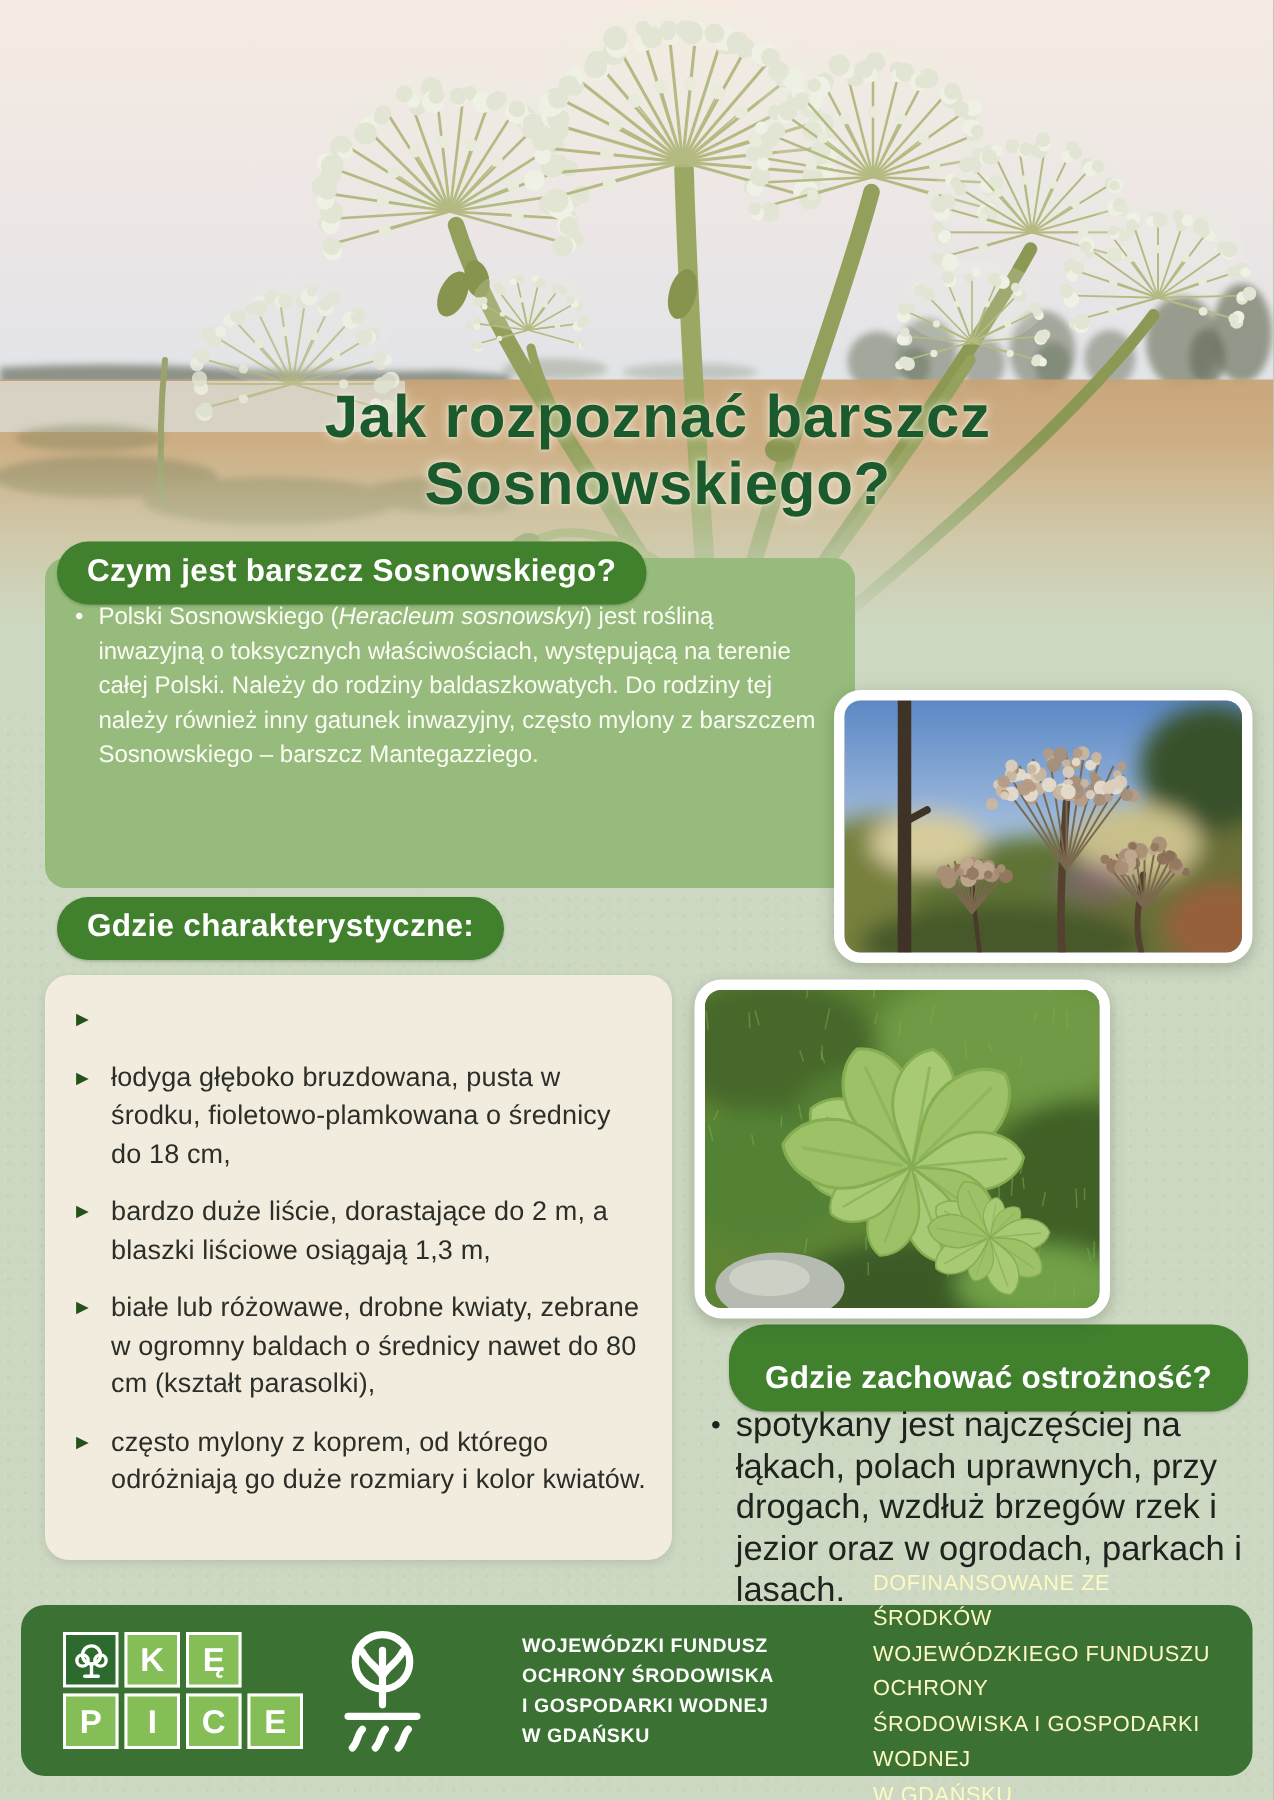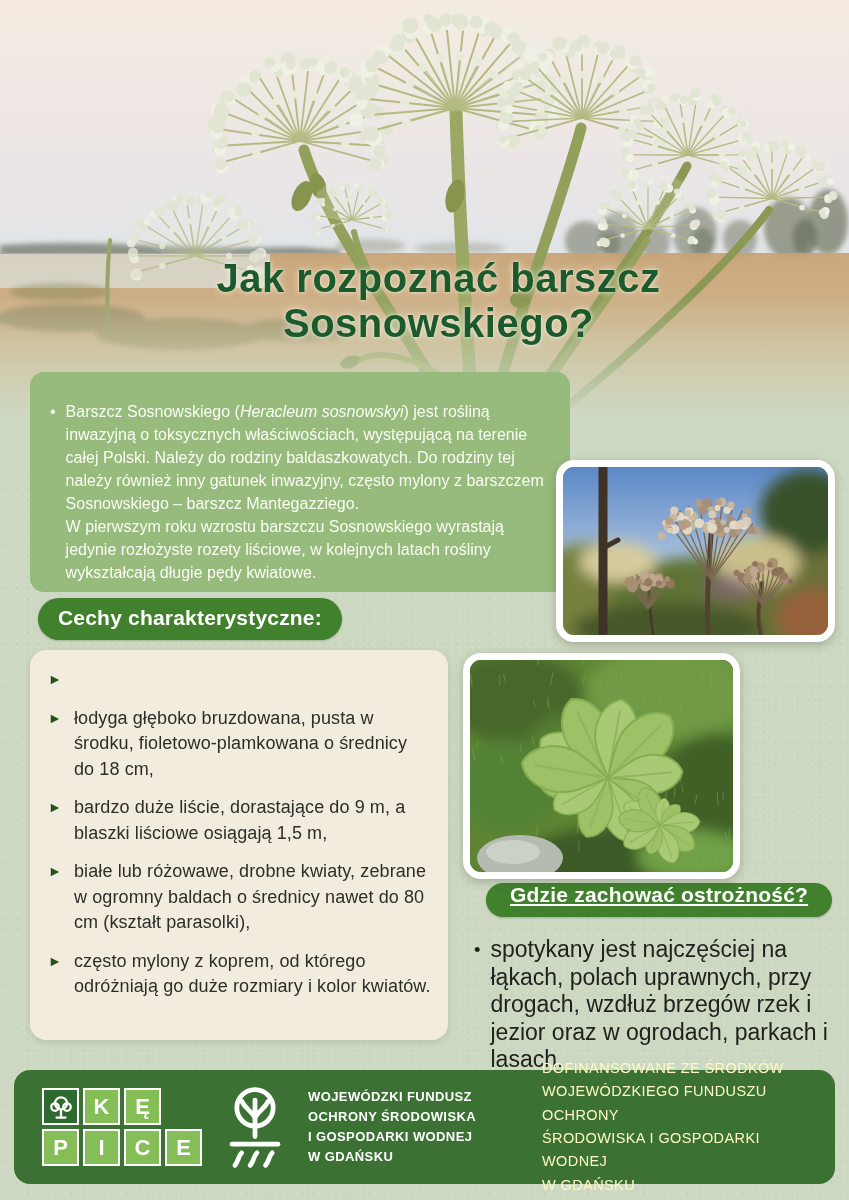--- a/index.html
+++ b/index.html
@@ -22,21 +22,21 @@
   }
   .title span{display:block;}
   .pill{
     position:absolute;z-index:4;background:#41802d;color:#fff;
     font-weight:700;font-size:21px;letter-spacing:.2px;
     padding:8px 20px 10px;border-radius:24px;white-space:nowrap;
     box-shadow:0 1px 2px rgba(30,50,20,.25);
   }
   .pill-what{left:38px;top:361px;}
   .pill-features{left:38px;top:598px;}
-  .pill-caution{left:486px;top:883px;padding:0 24px 10px;text-decoration:underline;}
+  .pill-caution{left:486px;top:883px;padding:24px 24px 10px;}
   .green-box{
     position:absolute;left:30px;top:372px;width:540px;height:220px;z-index:2;
     box-sizing:border-box;background:#96bb7c;border-radius:14px;
     padding:28px 22px 10px 20px;overflow:hidden;
   }
   .gb-item{display:flex;gap:10px;color:#fbfdf4;font-size:16px;line-height:23px;}
   .gb-bullet{flex:0 0 auto;font-size:16px;line-height:23px;}
   .gb-text i{font-style:italic;text-align:right;}
   .gb-text .block{display:block;}
   .photo{
@@ -72,21 +72,21 @@
     box-sizing:border-box;border:2.5px solid #fff;background:#85bd57;
     display:flex;align-items:center;justify-content:center;
     color:#fff;font-weight:700;font-size:22px;line-height:1;
   }
   .ktree{background:#2d6a2d;}
   .ktree svg{width:30px;height:30px;}
   .kempty{visibility:hidden;}
   .wfos-icon{flex:0 0 auto;width:62px;height:88px;}
   .wfos-name{
     flex:0 0 auto;width:212px;color:#ffffff;font-weight:700;
-    font-size:13px;line-height:1.55;letter-spacing:.4px;white-space:pre-line;
+    font-size:13px;line-height:1.55;letter-spacing:.4px;white-space:pre-line;margin-left:40px;
   }
   .funding{
     flex:1 1 auto;text-align:left;color:#fef9c3;
     font-size:14.5px;line-height:1.62;letter-spacing:.4px;white-space:pre-line;
   }
 </style>
 </head>
 <body>
 
 <div class="page">
@@ -770,27 +770,27 @@
         </g>
 <rect x="0" y="295" width="849" height="175" fill="url(#fade)"></rect>
 </svg>
   </div>
 
   <h1 class="title">
     <span>Jak rozpoznać barszcz</span>
     <span>Sosnowskiego?</span>
   </h1>
 
+  <div class="pill pill-what">Czym jest barszcz Sosnowskiego?</div>
 
   <div class="green-box">
     <div class="gb-item">
       <span class="gb-bullet">•</span>
       <div class="gb-text">
-        <span>Barszcz Sosnowskiego (</span><i>Heracleum sosnowskyi</i><span>) jest rośliną inwazyjną o toksycznych właściwościach, występującą na terenie całej Polski. Należy do rodziny baldaszkowatych. Do rodziny tej należy również inny gatunek inwazyjny, często mylony z barszczem Sosnowskiego – barszcz Mantegazziego.</span>
-        <span class="block">W pierwszym roku wzrostu barszczu Sosnowskiego wyrastają jedynie rozłożyste rozety liściowe, w kolejnych latach rośliny wykształcają długie pędy kwiatowe.</span>
+        <span>Polski Sosnowskiego (</span><i>Heracleum sosnowskyi</i><span>) jest rośliną inwazyjną o toksycznych właściwościach, występującą na terenie całej Polski. Należy do rodziny baldaszkowatych. Do rodziny tej należy również inny gatunek inwazyjny, często mylony z barszczem Sosnowskiego – barszcz Mantegazziego.</span>
       </div>
     </div>
   </div>
 
   <figure class="photo photo1">
     <svg id="photo1-svg" viewBox="0 0 265 168" width="265" height="168">
 <defs>
  <linearGradient id="p1sky" x1="0" y1="0" x2="0" y2="1">
   <stop offset="0" stop-color="#5b88c6"></stop>
             <stop offset="0.55" stop-color="#a8c0de"></stop>
@@ -962,33 +962,33 @@
           <circle cx="187.8" cy="102.6" r="4.1" fill="#a98f76" opacity="0.95"></circle>
           <circle cx="206.8" cy="97.8" r="2.8" fill="#93785f" opacity="0.95"></circle>
           <circle cx="190.9" cy="103.5" r="4.3" fill="#bfa98f" opacity="0.95"></circle>
           <circle cx="216.6" cy="103.5" r="3.6" fill="#8a7057" opacity="0.95"></circle>
           <circle cx="184.7" cy="111.6" r="4.8" fill="#a98f76" opacity="0.95"></circle>
           <circle cx="221.1" cy="109.3" r="3.9" fill="#93785f" opacity="0.95"></circle>
         </g>
 </svg>
   </figure>
 
-  <div class="pill pill-features">Cechy charakterystyczne:</div>
+  <div class="pill pill-features">Gdzie charakterystyczne:</div>
 
   <ul class="cream-box">
     <li class="feat">
       <span class="arrow">►</span>
     </li>
     <li class="feat">
       <span class="arrow">►</span>
       <span class="feat-text">łodyga głęboko bruzdowana, pusta w środku, fioletowo-plamkowana o średnicy do 18 cm,</span>
     </li>
     <li class="feat">
       <span class="arrow">►</span>
-      <span class="feat-text">bardzo duże liście, dorastające do 9 m, a blaszki liściowe osiągają 1,5 m,</span>
+      <span class="feat-text">bardzo duże liście, dorastające do 2 m, a blaszki liściowe osiągają 1,3 m,</span>
     </li>
     <li class="feat">
       <span class="arrow">►</span>
       <span class="feat-text">białe lub różowawe, drobne kwiaty, zebrane w ogromny baldach o średnicy nawet do 80 cm (kształt parasolki),</span>
     </li>
     <li class="feat">
       <span class="arrow">►</span>
       <span class="feat-text">często mylony z koprem, od którego odróżniają go duże rozmiary i kolor kwiatów.</span>
     </li>
   </ul>

